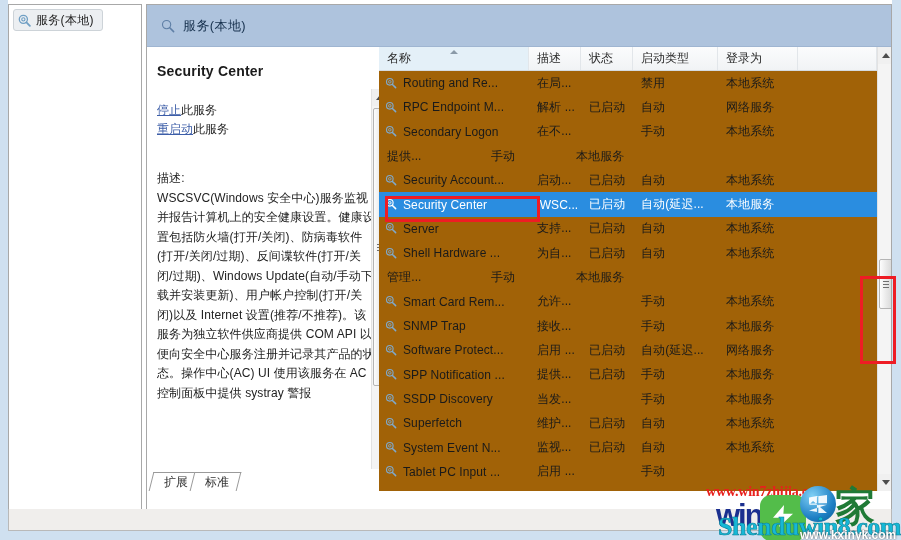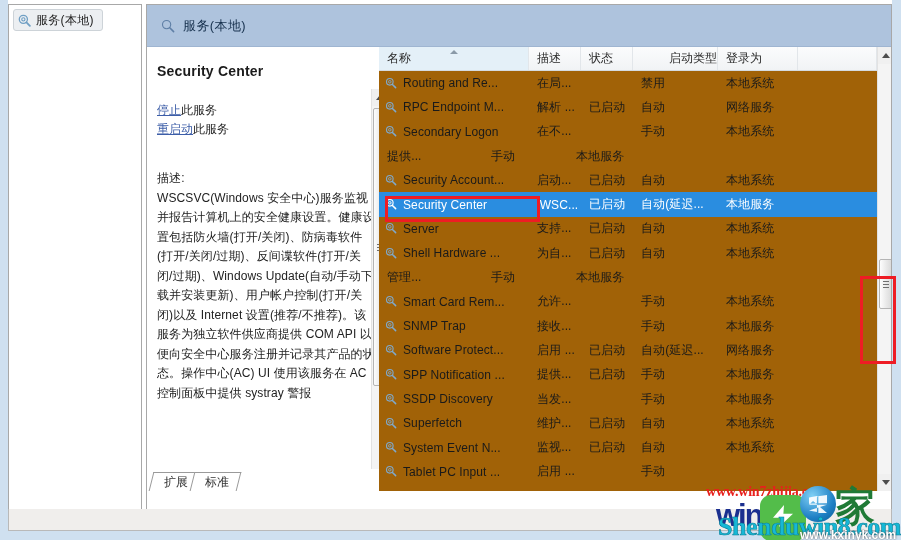--- a/index.html
+++ b/index.html
@@ -264,21 +264,21 @@
         </div>
       </div>
     </div>
 
     <div class="list-wrap">
 
       <div class="list-head" id="list-head">
           <div class="hcell sorted" style="width: 150px;"><span>名称</span><span class="sort-caret"></span></div>
           <div class="hcell" style="width: 52px;"><span>描述</span></div>
           <div class="hcell" style="width: 52px;"><span>状态</span></div>
-          <div class="hcell" style="width: 85px; text-align: right;"><span>启动类型</span></div>
+          <div class="hcell" style="width: 85px;"><span>启动类型</span></div>
           <div class="hcell" style="width: 80px;"><span>登录为</span></div>
           <div class="hcell" style="width: 79px;"><span></span></div>
         </div>
 
       <div class="rows" id="list-rows">
           <div class="row">
             <div class="cell name" style="width: 150px;">
               <span class="gear">
                 <svg viewBox="0 0 16 16" width="12" height="12">
                   <circle cx="6.4" cy="6.4" r="4.4" fill="none" stroke="#7fa9cc" stroke-width="1.5"></circle>

